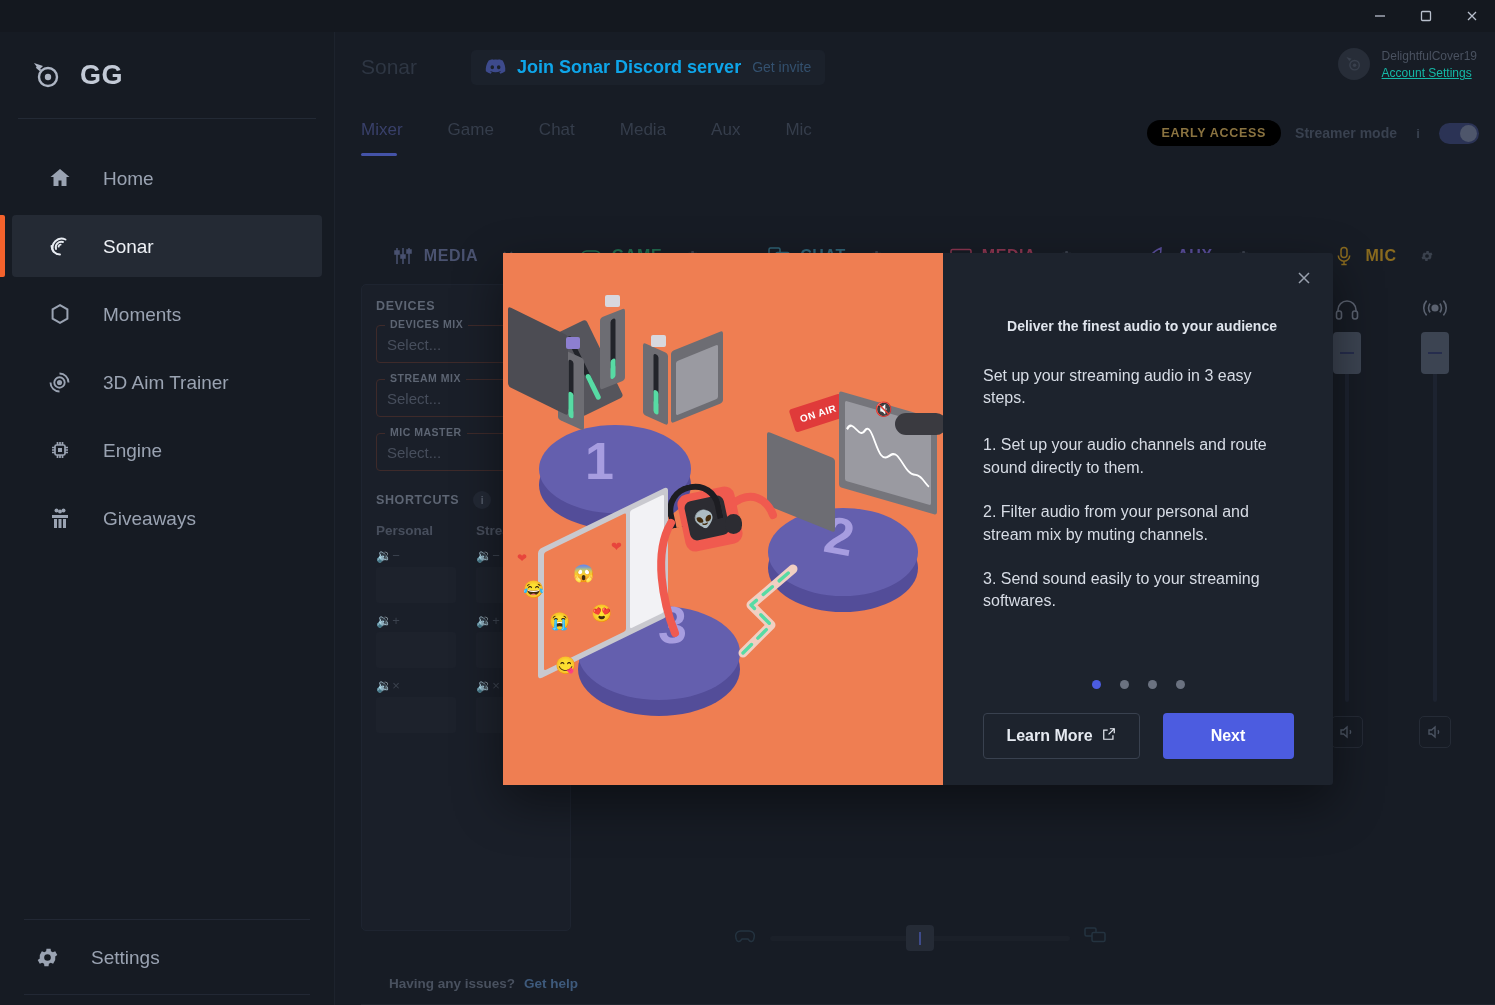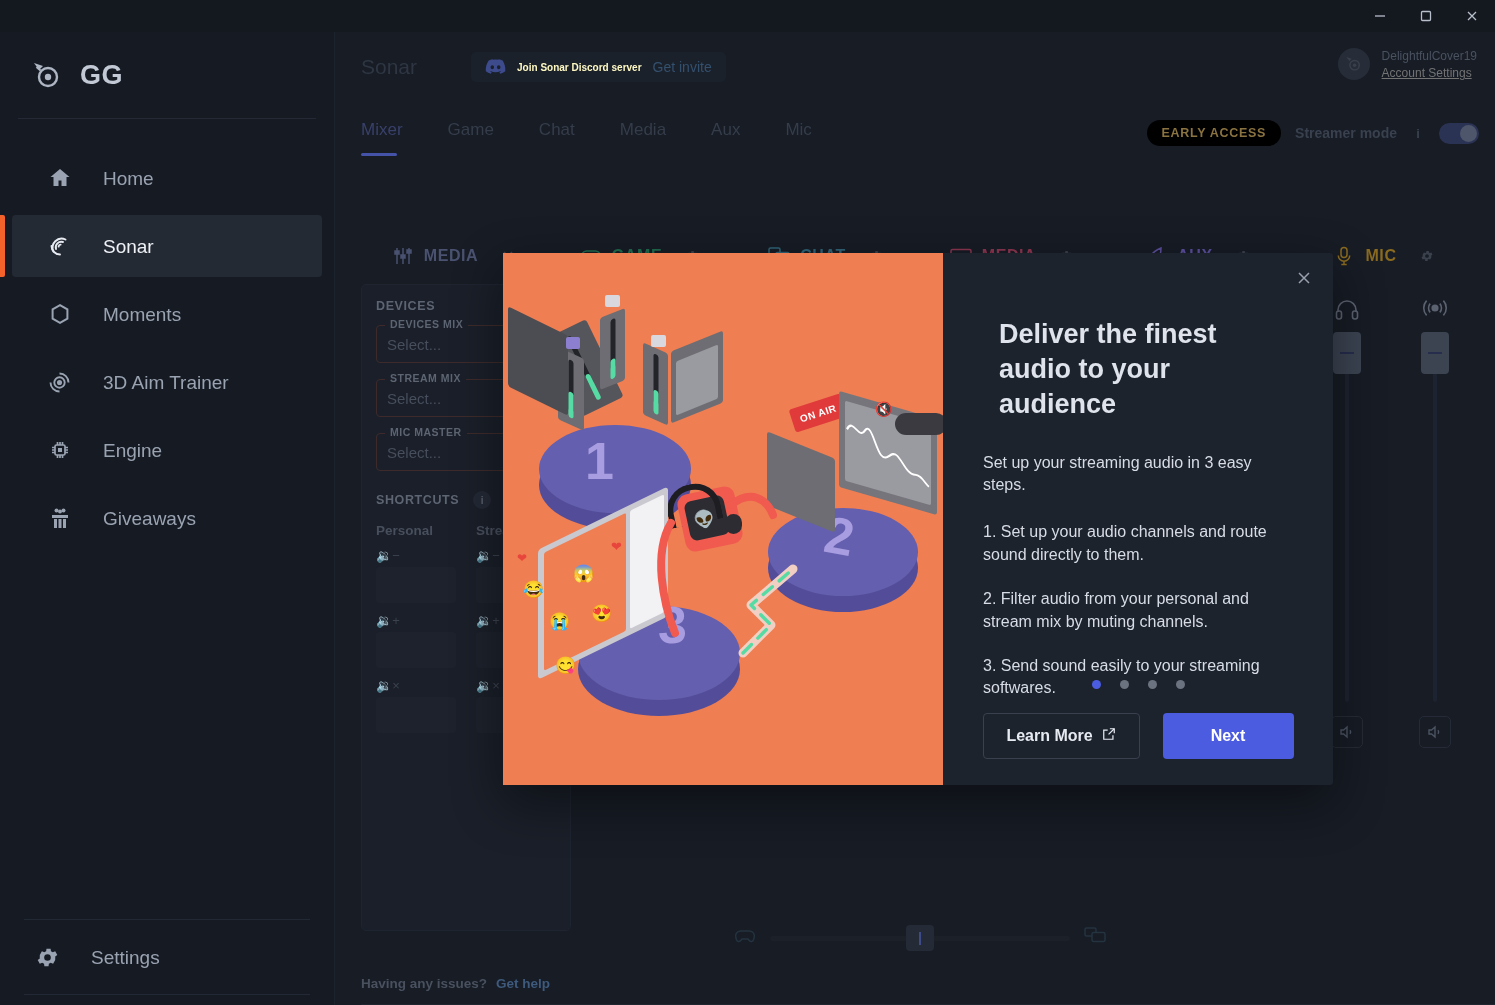--- a/index.html
+++ b/index.html
@@ -60,30 +60,30 @@
   
   .main { position: absolute; top: 32px; left: 335px; width: 1160px; height: 973px; }
 
   .topbar { height: 70px; display: flex; align-items: center; padding: 0 0 0 26px; position: relative; }
   .page-title { font-size: 21px; color: #2e3643; font-weight: normal; }
   .discord-chip {
     display: flex; align-items: center; gap: 11px; margin-left: 54px;
     background: #1b212b; border-radius: 5px; padding: 7px 14px;
   }
   .discord-icon { width: 21px; height: 16px; color: #3d4a8c; }
-  .discord-text { font-size: 10px; font-weight: bold; color: #fef9c3; }
+  .discord-text { font-size: 18px; font-weight: bold; color: #0ea5e9; }
   .discord-link { font-size: 14px; color: #33506e; font-weight: normal; }
 
   .account { position: absolute; right: 18px; top: 14px; display: flex; align-items: center; gap: 12px; }
   .avatar {
     width: 32px; height: 32px; border-radius: 50%; background: #272d38;
     display: flex; align-items: center; justify-content: center; color: #39404d;
   }
   .account-name { font-size: 12px; color: #4a5260; line-height: 1.45; }
-  .account-link { font-size: 12px; color: #737373; text-decoration: underline; line-height: 1.45; display:block; }
+  .account-link { font-size: 12px; color: #14b8a6; text-decoration: underline; line-height: 1.45; display:block; }
 
   
   .tabrow { height: 62px; display: flex; align-items: center; padding-left: 26px; position: relative; }
   .tab {
     font-size: 17px; color: #353d4b; margin-right: 45px; position: relative;
     padding-bottom: 6px;
   }
   .tab.active { color: #39406a; }
   .tab.active::after {
     content: ""; position: absolute; left: 0; right: 6px; bottom: -10px; height: 3px;
@@ -169,40 +169,40 @@
   .bs-icon { color: #243340; }
   .bs-track { width: 300px; height: 5px; background: #1b2029; border-radius: 3px; position: relative; }
   .bs-knob {
     position: absolute; left: 50%; transform: translate(-50%,-50%); top: 50%;
     width: 28px; height: 26px; border-radius: 4px; background: #252b36;
     display: flex; align-items: center; justify-content: center;
   }
   .bs-knob::after { content:""; width: 2px; height: 13px; background: #3e4b8a; }
 
   .footer-help { position: absolute; bottom: 14px; left: 26px; display: flex; gap: 9px; }
-  .footer-q { font-size: 13.5px; font-weight: bold; color: #49515f; }
+  .footer-q { font-size: 13.5px; font-weight: bold; color: #49515f; margin-left: 28px; }
   .footer-link { font-size: 13.5px; font-weight: bold; color: #3e5a7c; }
   .footer-rule { position: absolute; bottom: 0; left: 26px; right: 0; height: 1px; background: #20262f; }
 
   
   .overlay { position: absolute; inset: 0; z-index: 30; }
   .modal {
     position: absolute; left: 503px; top: 253px; width: 830px; height: 532px;
     background: #1d232d; border-radius: 3px; display: flex;
     box-shadow: 0 18px 50px rgba(0,0,0,0.45);
   }
   .modal-art { width: 440px; height: 532px; position: relative; overflow: hidden;
     background: #ef7e52; }
   .modal-body { flex: 1; position: relative; padding: 64px 40px 0 40px; }
   .modal-close {
     position: absolute; right: 16px; top: 12px; width: 26px; height: 26px;
     display: flex; align-items: center; justify-content: center; color: #98a0ad;
   }
   .modal-title {
-    font-size: 27px; font-weight: bold; color: #dfe4ec; text-align: left;
+    font-size: 14px; font-weight: bold; color: #dfe4ec; text-align: right;
     line-height: 1.3; margin-bottom: 30px; padding: 0 16px;
   }
   .modal-lead { font-size: 16px; color: #d7dce5; margin-bottom: 26px; line-height: 1.35; }
   .modal-step { font-size: 16px; color: #d7dce5; margin-bottom: 22px; line-height: 1.4; }
   .dots { position: absolute; left: 0; right: 0; bottom: 96px; display: flex; justify-content: center; gap: 19px; }
   .dot { width: 9px; height: 9px; border-radius: 50%; background: #6b7280; }
   .dot.on { background: #4c5ce0; }
   .modal-actions {
     position: absolute; left: 0; right: 0; bottom: 26px;
     display: flex; justify-content: center; gap: 23px;

